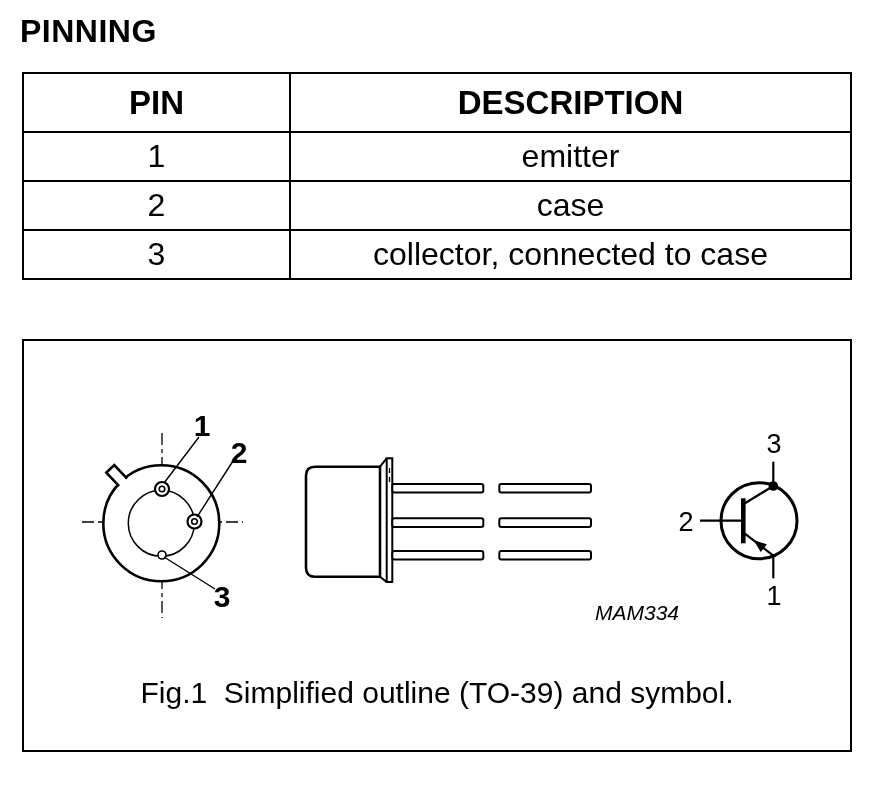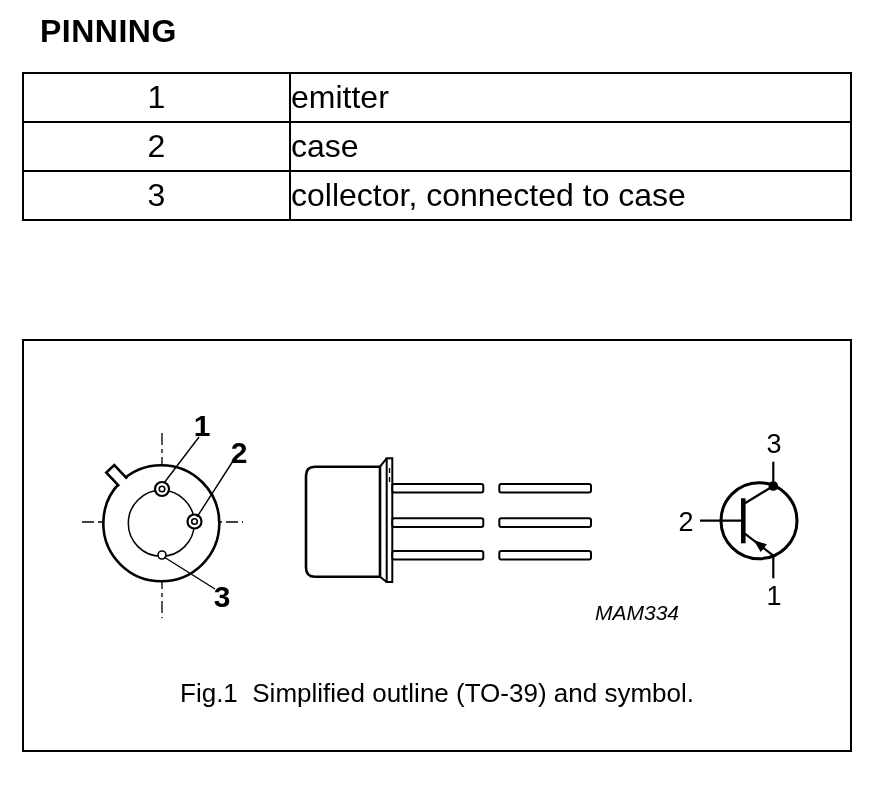--- a/index.html
+++ b/index.html
@@ -1,57 +1,61 @@
 <!DOCTYPE html>
 <html><head>
 <meta charset="utf-8">
 <style>
   html,body{margin:0;padding:0;background:#ffffff;}
   body{
     width:878px;height:800px;position:relative;overflow:hidden;
     font-family:"Liberation Sans","DejaVu Sans",sans-serif;color:#000;
   }
   .doc-title{
-    position:absolute;left:40px;top:15px;
+    position:absolute;left:20px;top:15px;
     font-size:32px;font-weight:bold;line-height:32px;letter-spacing:0.5px;
   }
   table.pin-table{
     position:absolute;left:22px;top:72px;width:830px;
     border-collapse:collapse;table-layout:fixed;
   }
   table.pin-table th,table.pin-table td{
     border:2px solid #000;padding:0;vertical-align:middle;
   }
   table.pin-table th{font-size:33px;font-weight:bold;text-align:center;height:57px;}
   table.pin-table td{font-size:32px;font-weight:normal;height:47px;}
   td.pin-cell{text-align:center;}
-  td.desc-cell{text-align:left;padding-left:9px;}
+  td.desc-cell{text-align:center;padding-left:9px;}
   .col-pin{width:267px;}
   .figure-box{
     position:absolute;left:22px;top:339px;width:830px;height:413px;
     border:2px solid #000;box-sizing:border-box;background:#fff;
   }
   .figure-svg{position:absolute;left:0;top:0;}
   .figure-caption{
     position:absolute;left:0;top:334px;width:826px;text-align:center;
-    font-size:26px;line-height:36px;white-space:pre;
+    font-size:30px;line-height:36px;white-space:pre;
   }
   svg text{font-family:"Liberation Sans","DejaVu Sans",sans-serif;fill:#000;}
 </style>
 </head>
 <body>
 
 <div class="doc-title">PINNING</div>
 
 <table class="pin-table">
   <colgroup>
       <col class="col-pin">
       <col>
     </colgroup>
   <tbody>
+      <tr>
+    <th>PIN</th>
+    <th>DESCRIPTION</th>
+  </tr>
   <tr>
     <td class="pin-cell">1</td>
     <td class="desc-cell">emitter</td>
   </tr>
   <tr>
     <td class="pin-cell">2</td>
     <td class="desc-cell">case</td>
   </tr>
   <tr>
     <td class="pin-cell">3</td>

